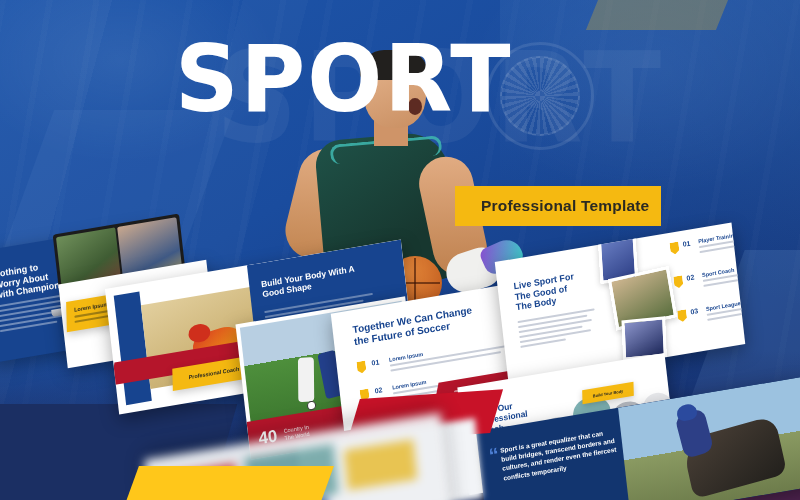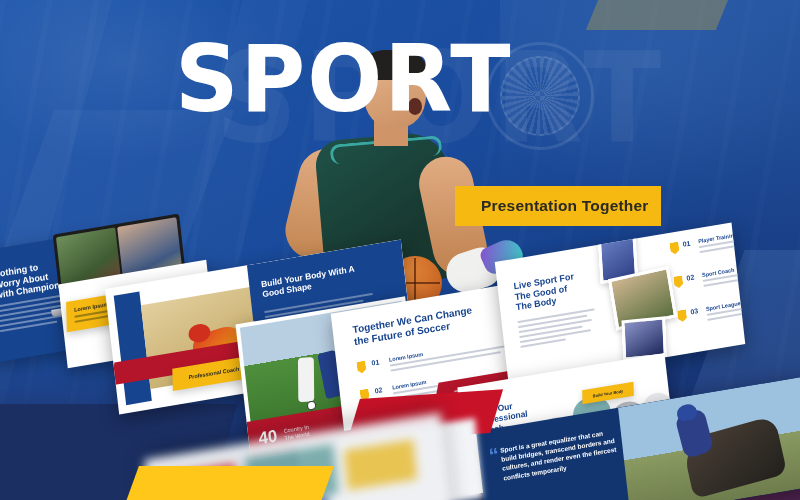--- a/index.html
+++ b/index.html
@@ -265,21 +265,21 @@
     <div class="at-hair"></div>
     <div class="at-mouth"></div>
     <div class="at-armR"></div>
     <div class="at-leg"></div>
     <div class="at-shoe"></div>
     <div class="at-ball"></div>
   </div>
 
   <div class="hero-title">SPORT</div>
   <div class="hero-band">
-    <span>Presentation Together</span>
+    <span>Professional Template</span>
   </div>
 
   <div class="shade-bottom"></div>
   <div class="para p-dark-left"></div>
   <div class="para p-maroon"></div>
 
   <div class="slide slide1">
     <div class="t s-title" style="white-space:pre-line">Nothing to
 Worry About
 with Champion</div>

